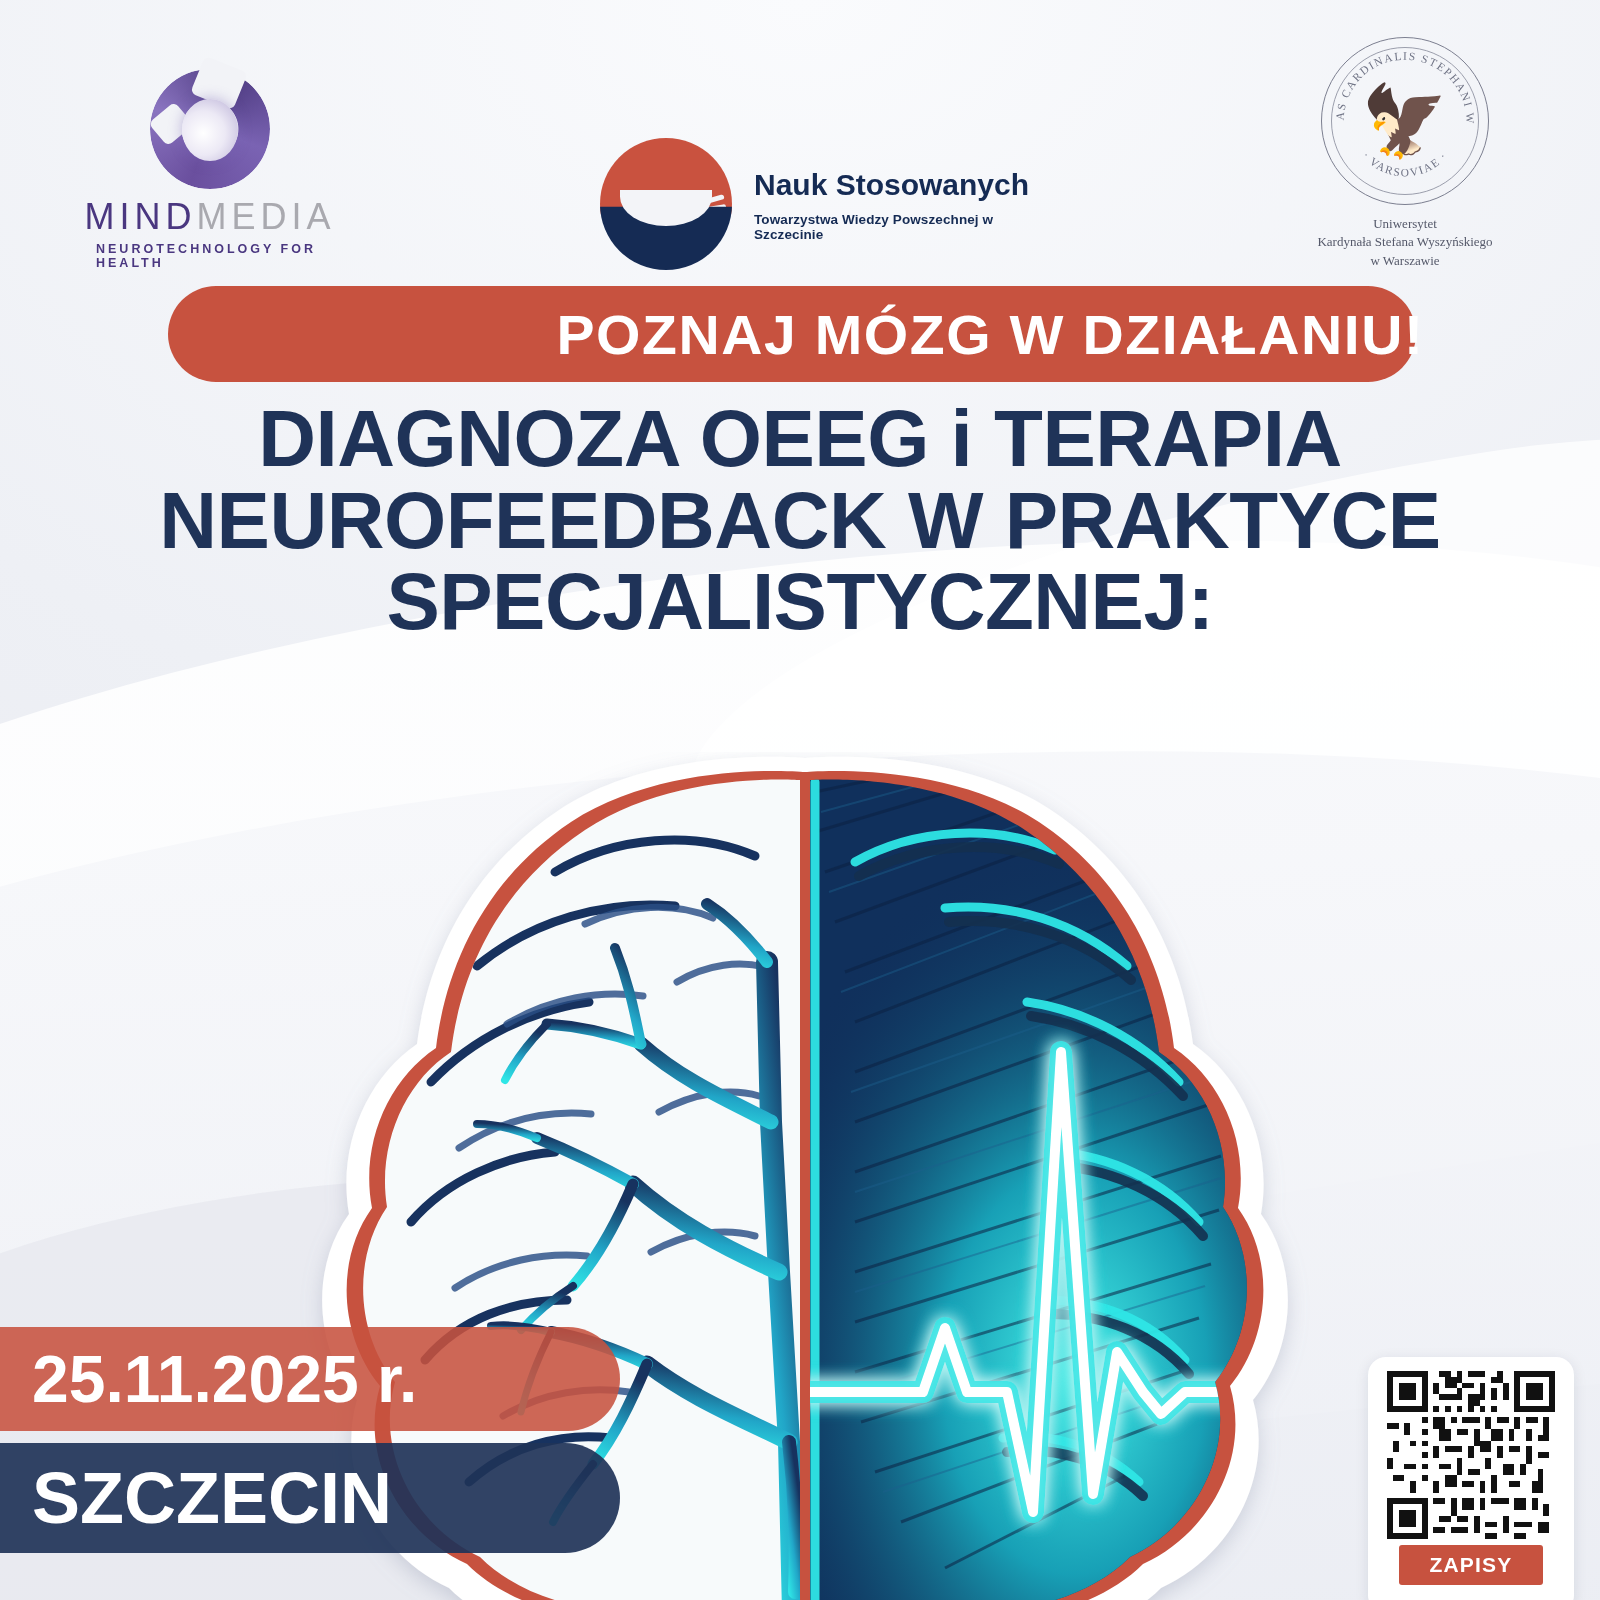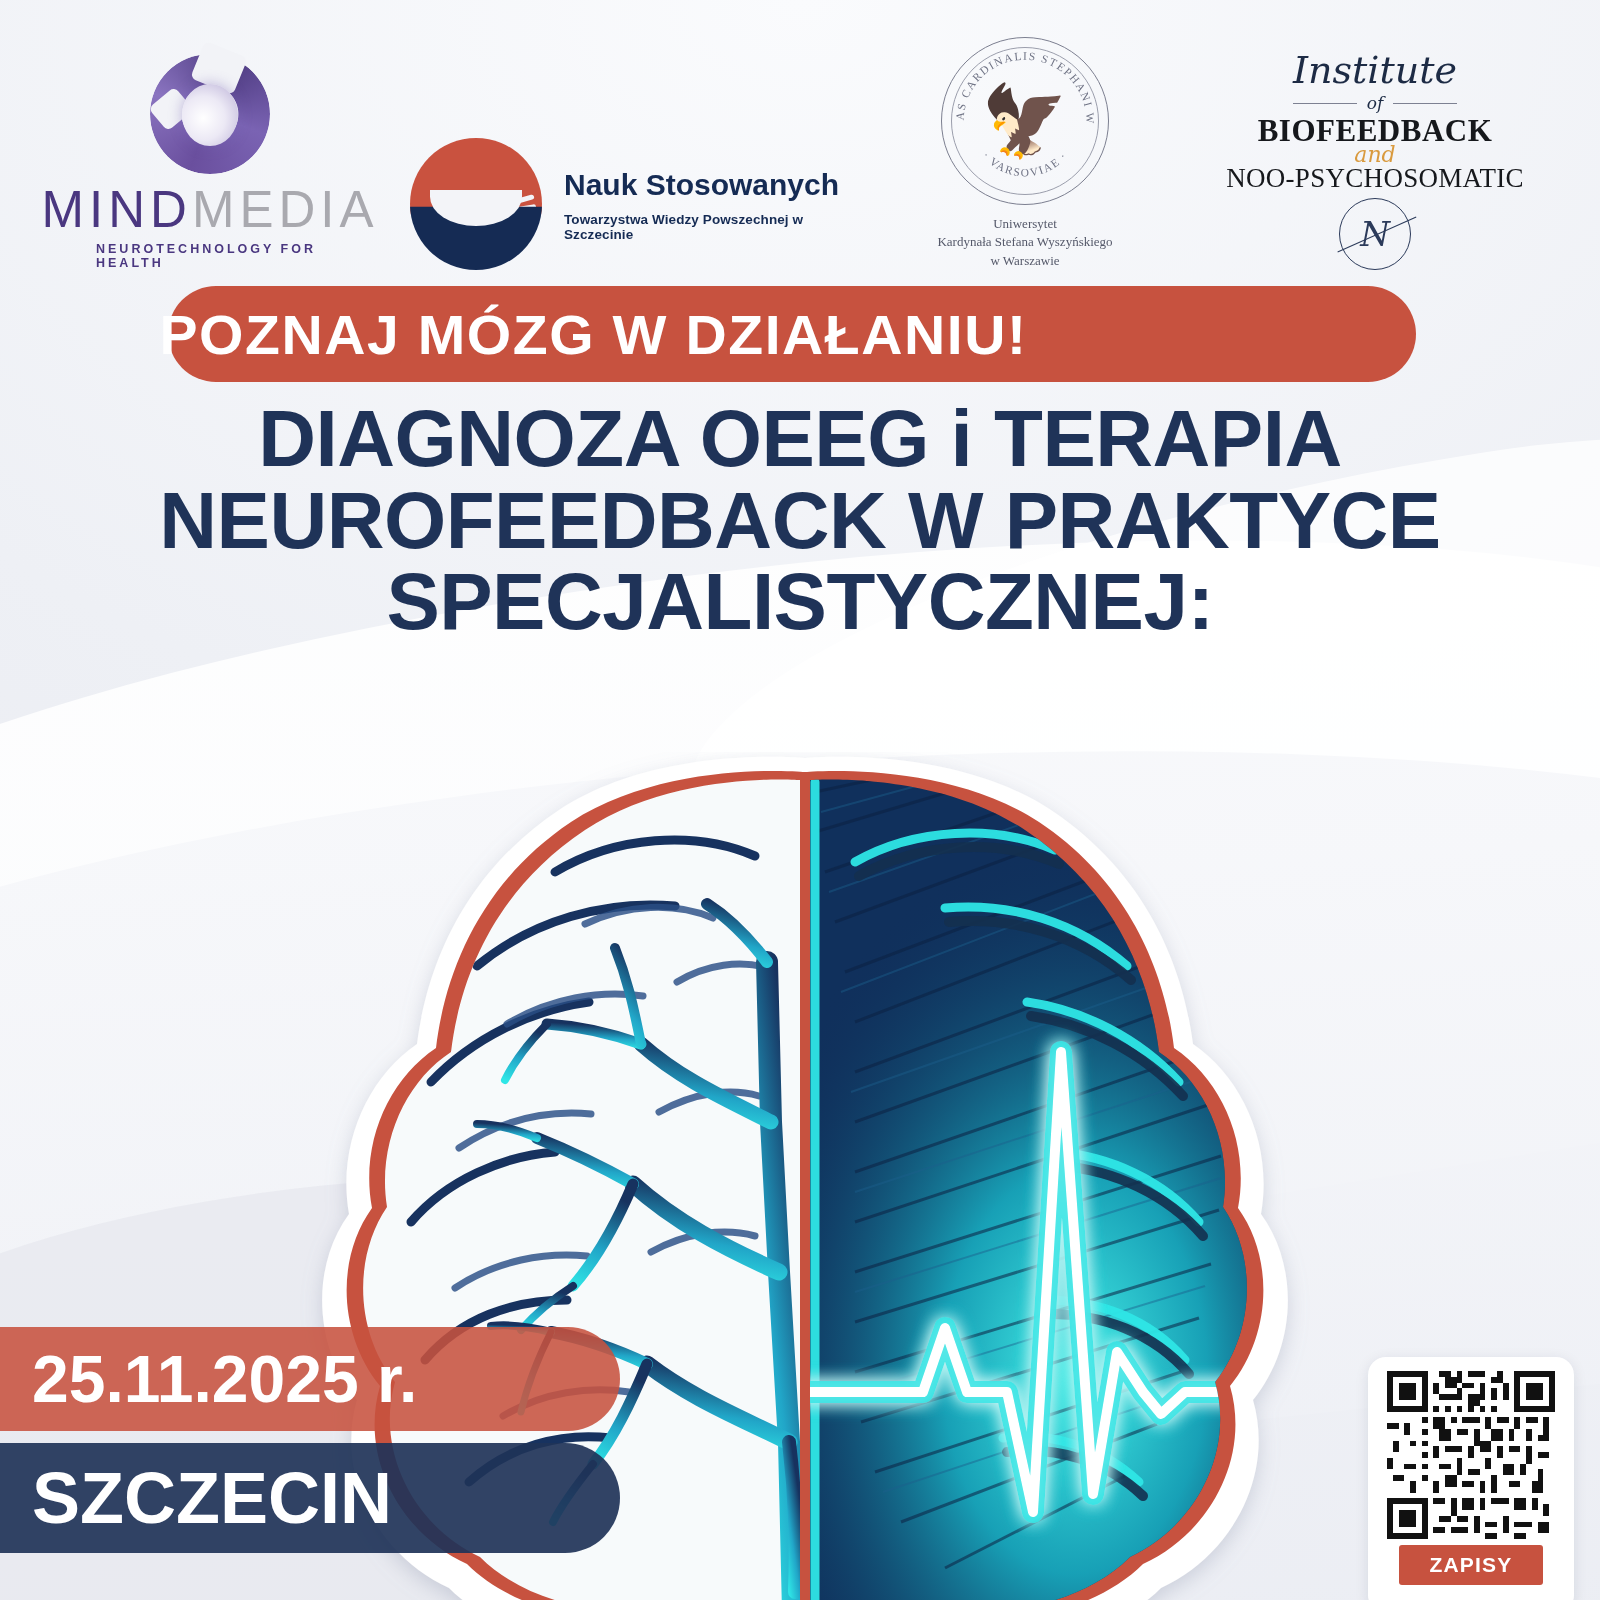--- a/index.html
+++ b/index.html
@@ -77,21 +77,21 @@
   .mm-gap2 {
     position: absolute; left: 4px; top: 40px; width: 34px; height: 30px;
     background: #f2f3f7; transform: rotate(-40deg); border-radius: 6px;
   }
   .mm-core {
     position: absolute; left: 32px; top: 30px; width: 56px; height: 62px;
     border-radius: 50%;
     background: radial-gradient(circle at 38% 55%, #ffffff 0%, #ece9f5 45%, #cdc6e2 78%, #b4aad4 100%);
     box-shadow: 0 0 14px rgba(120,100,180,.45);
   }
-  .mm-word { font-size: 51px; letter-spacing: 5px; font-weight: 400; line-height: 1; }
+  .mm-word { font-size: 36px; letter-spacing: 5px; font-weight: 400; line-height: 1; }
   .mm-word .a { color: #4a3780; }
   .mm-word .b { color: #a9a9af; }
   .mm-tag {
     margin-top: 7px; font-size: 12.5px; letter-spacing: 3.0px;
     color: #4a3780; font-weight: 700; padding-left: 36px;
   }
 
   
   .lg-ans { width: 430px; flex-direction: row; align-items: center; gap: 22px; }
   .ans-mark { width: 132px; height: 132px; position: relative; flex: none; }
@@ -176,21 +176,21 @@
   .ib-mono::after{
     content:""; position:absolute; left:-6px; top:50%; width:86px; height:1.4px;
     background:#2b3a5a; transform: rotate(-24deg);
   }
 
   
   .kicker {
     position: absolute; left: 168px; top: 286px;
     width: 1248px; height: 96px; border-radius: 48px;
     background: #c7523f;
-    display: flex; align-items: center; justify-content: flex-start;
+    display: flex; align-items: center; justify-content: flex-end;
   }
   .kicker span {
     color: #ffffff; font-weight: 700; font-size: 56px;
     letter-spacing: 1.5px; white-space: nowrap;
     transform: scaleX(1.02);
   }
 
   
   .title {
     position: absolute; left: 0; top: 398px; width: 1600px;
@@ -303,28 +303,20 @@
         </svg>
         <div class="uk-eagle">🦅</div>
       </div>
       <div class="uk-cap">
         <div>Uniwersytet</div>
         <div>Kardynała Stefana Wyszyńskiego</div>
         <div>w Warszawie</div>
       </div>
     </div>
 
-    <div class="logo lg-ib">
-      <div class="ib-script">Institute</div>
-      <div class="ib-of">of</div>
-      <div class="ib-main">BIOFEEDBACK</div>
-      <div class="ib-and">and</div>
-      <div class="ib-main2">NOO-PSYCHOSOMATIC</div>
-      <div class="ib-mono">N</div>
-    </div>
   </div>
 
   <div class="kicker">
     <span>POZNAJ MÓZG W DZIAŁANIU!</span>
   </div>
 
   <div class="title">
     <span class="ln">DIAGNOZA OEEG i TERAPIA</span>
     <span class="ln">NEUROFEEDBACK W PRAKTYCE</span>
     <span class="ln">SPECJALISTYCZNEJ:</span>

